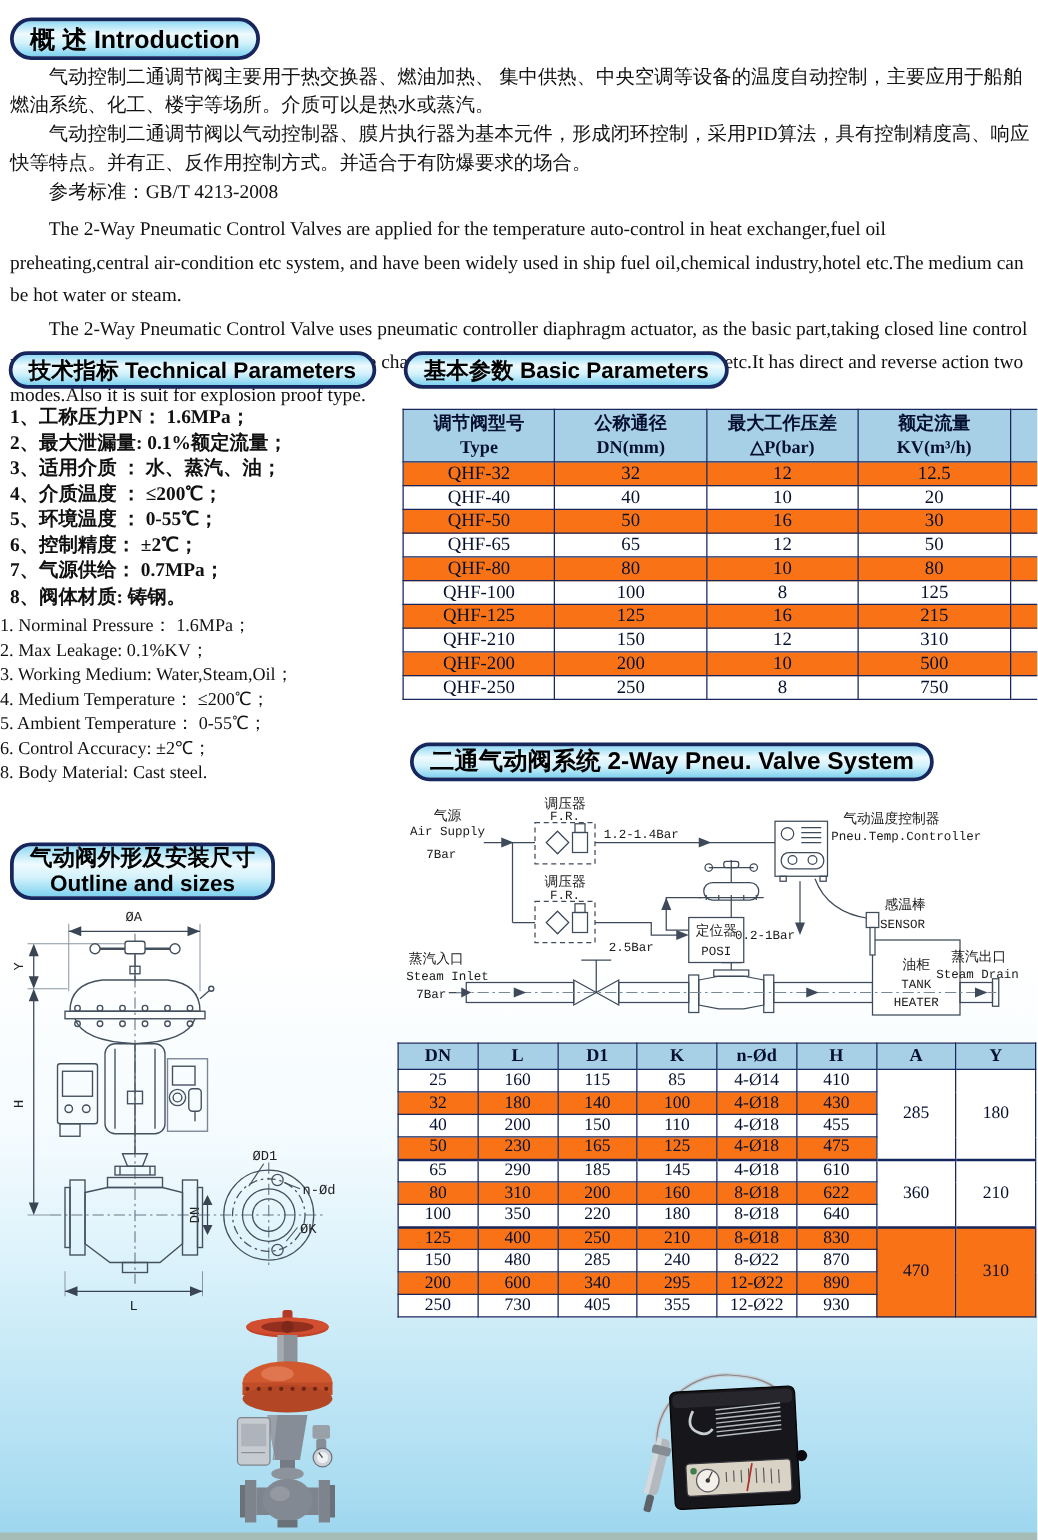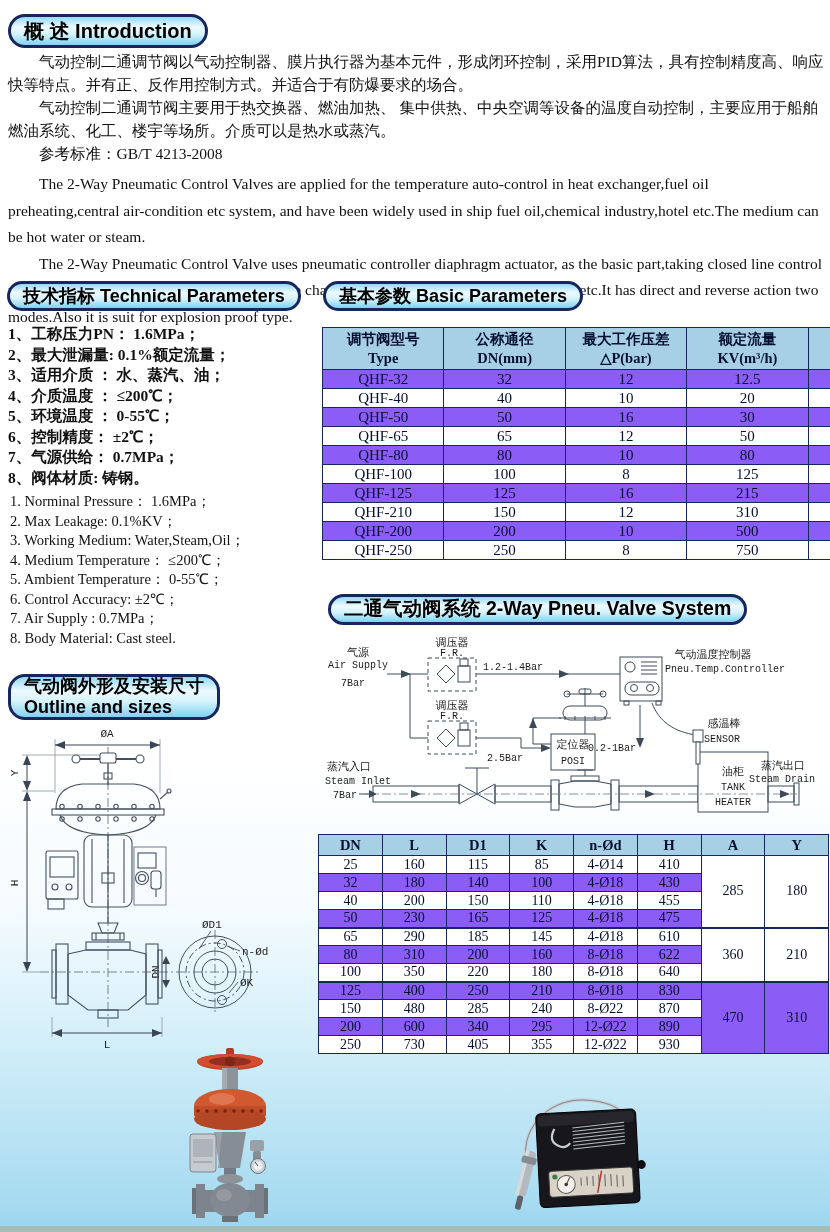--- a/index.html
+++ b/index.html
@@ -4,61 +4,61 @@
 <style>
   *{margin:0;padding:0;box-sizing:border-box}
   html,body{background:#fff}
   .page{position:relative;width:830px;height:1232px;overflow:hidden;
     background:linear-gradient(180deg,#ffffff 0%,#ffffff 62%,#f4fbfe 74%,#dbf2fb 82%,#c0e6f5 90%,#a9dcf1 97%,#9bd5ee 100%);
     font-family:"Liberation Serif",serif;color:#111}
   .pill{position:absolute;display:flex;align-items:flex-end;padding:0 13px;
     border:3px solid #17265c;border-radius:17px;
     background:linear-gradient(180deg,#93daf4 0%,#eefafe 36%,#d4f2fb 62%,#7fd2f0 100%);
     font-family:"Liberation Sans",sans-serif;font-weight:700;color:#000;white-space:nowrap}
-  .pill.two-line{flex-direction:column;align-items:flex-start;justify-content:center;white-space:nowrap}
+  .pill.two-line{flex-direction:column;align-items:center;justify-content:center;white-space:nowrap}
   .intro{position:absolute;left:8px;top:50px;width:816px}
   .intro p.cn{font-size:15.5px;line-height:23px;text-indent:2em}
   .intro p.std{font-size:15.5px;line-height:24px;text-indent:2em}
   .intro p.en{font-size:15.5px;line-height:26.5px;text-indent:2em}
   .intro p.en.first{margin-top:5px}
   .tp-cn{font-size:15.5px;line-height:20.5px;font-weight:700;white-space:nowrap}
   .tp-en{font-size:14.5px;line-height:19.5px;white-space:nowrap}
   #cn-list{position:absolute;left:8px;top:324px;width:310px}
-  #en-list{position:absolute;left:10px;top:492px;width:310px}
+  #en-list{position:absolute;left:0;top:492px;width:310px}
   .dtable{position:absolute;border-collapse:collapse;table-layout:fixed;background:#fff}
   .dtable th,.dtable td{border:1px solid #17265c;text-align:center;vertical-align:middle;
     color:#05102e;font-family:"Liberation Serif",serif;white-space:nowrap;padding:0}
   #basic-table{left:322px;top:327px;width:608px}
   #basic-table th{height:42px;font-size:14.5px;line-height:1.3;background:#a7d0e6;border-bottom-width:1.5px}
   #basic-table td{height:19px;font-size:15px}
   #dims-table{left:318px;top:834px;width:511px}
   #dims-table th{height:21px;font-size:14.5px;background:#a7d0e6}
   #dims-table td{height:18px;font-size:14px}
-  .dtable tr.stripe td{background:#8b5cf6}
+  .dtable tr.stripe td{background:#f97316}
   .dtable td.merge{background:#fff;font-size:15px}
   #dims-table tr.group-start td{border-top:2px solid #17265c}
   svg text{fill:#1a1a1a}
   .dt-cjk{font:11px "Liberation Serif",serif}
   .dt-en{font:10px "Liberation Mono",monospace}
   .ol-dim{font:11px "Liberation Mono",monospace;fill:#222}
   .abs{position:absolute}
   .bottom-strip{position:absolute;left:0;bottom:0;width:830px;height:6px;background:#a7b9ac;opacity:.85}
 </style>
 </head>
 <body>
 
 <div class="page">
 
   <div class="pill" style="left:8px;top:14px;height:34px;font-size:20px">
     <span>概 述 Introduction</span>
   </div>
 
   <div class="intro">
+    <p class="cn">气动控制二通调节阀主要用于热交换器、燃油加热、 集中供热、中央空调等设备的温度自动控制，主要应用于船舶燃油系统、化工、楼宇等场所。介质可以是热水或蒸汽。</p>
     <p class="cn">气动控制二通调节阀以气动控制器、膜片执行器为基本元件，形成闭环控制，采用PID算法，具有控制精度高、响应快等特点。并有正、反作用控制方式。并适合于有防爆要求的场合。</p>
-    <p class="cn">气动控制二通调节阀主要用于热交换器、燃油加热、 集中供热、中央空调等设备的温度自动控制，主要应用于船舶燃油系统、化工、楼宇等场所。介质可以是热水或蒸汽。</p>
     <p class="std">参考标准：GB/T 4213-2008</p>
     <p class="en first">The 2-Way Pneumatic Control Valves are applied for the  temperature auto-control in heat exchanger,fuel oil preheating,central air-condition etc system, and have been widely used in ship fuel oil,chemical industry,hotel etc.The medium can be hot water or steam.</p>
     <p class="en">The 2-Way Pneumatic Control Valve uses pneumatic controller  diaphragm actuator, as the basic part,taking closed line control mode. It adopts PID control mode,and have the characteristic of high precision,fast respond etc.It has direct and reverse action two modes.Also it is suit for explosion proof type.</p>
   </div>
 
   <div class="pill" style="left:7px;top:281px;height:30px;font-size:18px">
     <span>技术指标 Technical Parameters</span>
   </div>
   <div id="cn-list">
       <div class="tp-cn">1、工称压力PN： 1.6MPa；</div>
@@ -70,21 +70,20 @@
       <div class="tp-cn">7、气源供给： 0.7MPa；</div>
       <div class="tp-cn">8、阀体材质: 铸钢。</div>
     </div>
   <div id="en-list">
       <div class="tp-en">1. Norminal Pressure： 1.6MPa；</div>
       <div class="tp-en">2. Max Leakage: 0.1%KV；</div>
       <div class="tp-en">3. Working Medium: Water,Steam,Oil；</div>
       <div class="tp-en">4. Medium Temperature： ≤200℃；</div>
       <div class="tp-en">5. Ambient Temperature： 0-55℃；</div>
       <div class="tp-en">6. Control Accuracy: ±2℃；</div>
-      <div class="tp-en">7. Air Supply : 0.7MPa；</div>
       <div class="tp-en">8. Body Material: Cast steel.</div>
     </div>
 
   <div class="pill two-line" style="left:8px;top:674px;height:46px;font-size:18px;line-height:21px">
     <span>气动阀外形及安装尺寸</span>
     <span>Outline and sizes</span>
   </div>
 
   <svg class="abs" style="left:10px;top:727px" width="310" height="330" viewBox="0 0 310 330">
     <g stroke="#8a95a2" stroke-width="0.8" fill="none">

